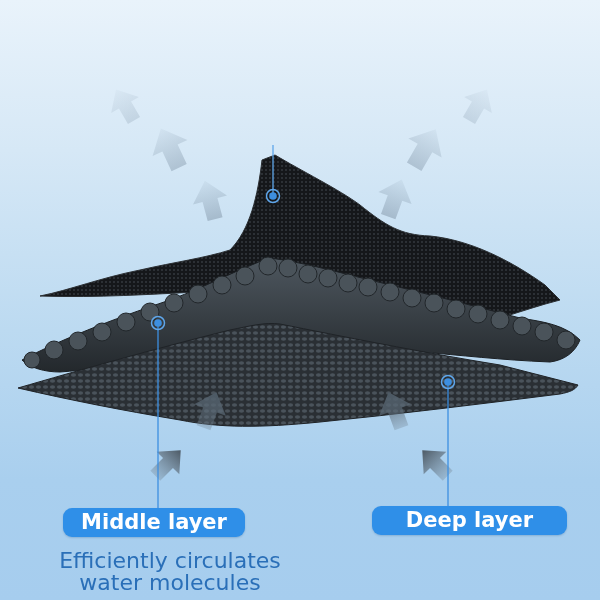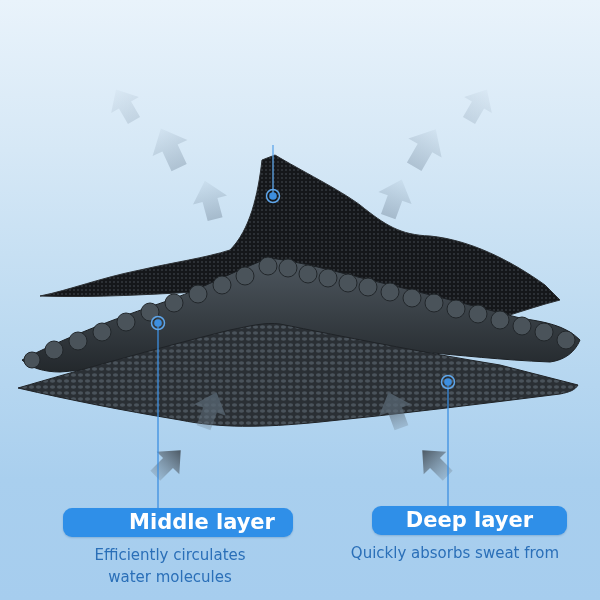--- a/index.html
+++ b/index.html
@@ -3,21 +3,21 @@
 <meta charset="utf-8">
 <style>
   html,body{margin:0;padding:0;}
   body{width:600px;height:600px;overflow:hidden;position:relative;
        background:linear-gradient(180deg,#e9f3fb 0%,#d6e8f6 25%,#bcdaf1 55%,#a9cfee 80%,#a6cdee 100%);
        font-family:"DejaVu Sans","Liberation Sans",sans-serif;}
   .scene{position:absolute;left:0;top:0;width:600px;height:600px;}
   .pill{position:absolute;background:#2f8fe8;color:#fff;font-weight:bold;
         border-radius:9px;text-align:center;font-size:21px;line-height:29px;height:29px;
         box-shadow:0 1px 2px rgba(0,60,120,0.2);}
-  .desc{position:absolute;color:#2a6fb8;text-align:center;font-size:15px;line-height:22px;}
+  .desc{position:absolute;color:#2a6fb8;text-align:center;font-size:22px;line-height:22px;margin-top:6px;}
 </style>
 </head>
 <body>
 
 <svg class="scene" viewBox="0 0 600 600" xmlns="http://www.w3.org/2000/svg">
   <defs>
     <pattern id="mesh" width="4" height="4" patternUnits="userSpaceOnUse">
       <rect width="4" height="4" fill="#15171a"></rect>
       <circle cx="2" cy="2" r="1" fill="#33383d"></circle>
     </pattern>
@@ -109,22 +109,21 @@
     <circle cx="158" cy="323" r="6.5" fill="none" stroke="#5fa6ea" stroke-width="1.5"></circle>
     <circle cx="158" cy="323" r="3.8" fill="#3d8fe0"></circle>
   </g>
   <g>
     <line x1="448" y1="382" x2="448" y2="508" stroke="#3d8fe0" stroke-width="1.3"></line>
     <circle cx="448" cy="382" r="6.5" fill="none" stroke="#5fa6ea" stroke-width="1.5"></circle>
     <circle cx="448" cy="382" r="3.8" fill="#3d8fe0"></circle>
   </g>
 </svg>
 
-<div class="pill" style="left:63px;top:508px;width:182px;padding-left:48px;">Middle layer</div>
+<div class="pill" style="left:63px;top:508px;width:182px;">Middle layer</div>
 <div class="desc" style="left:40px;top:544px;width:260px;">
   <div>Efficiently circulates</div>
   <div>water molecules</div>
 </div>
 
 <div class="pill" style="left:372px;top:506px;width:195px;">Deep layer</div>
 <div class="desc" style="left:310px;top:542px;width:290px;">
-  <div>Quickly absorbs sweat from</div>
 </div>
 
 </body></html>

